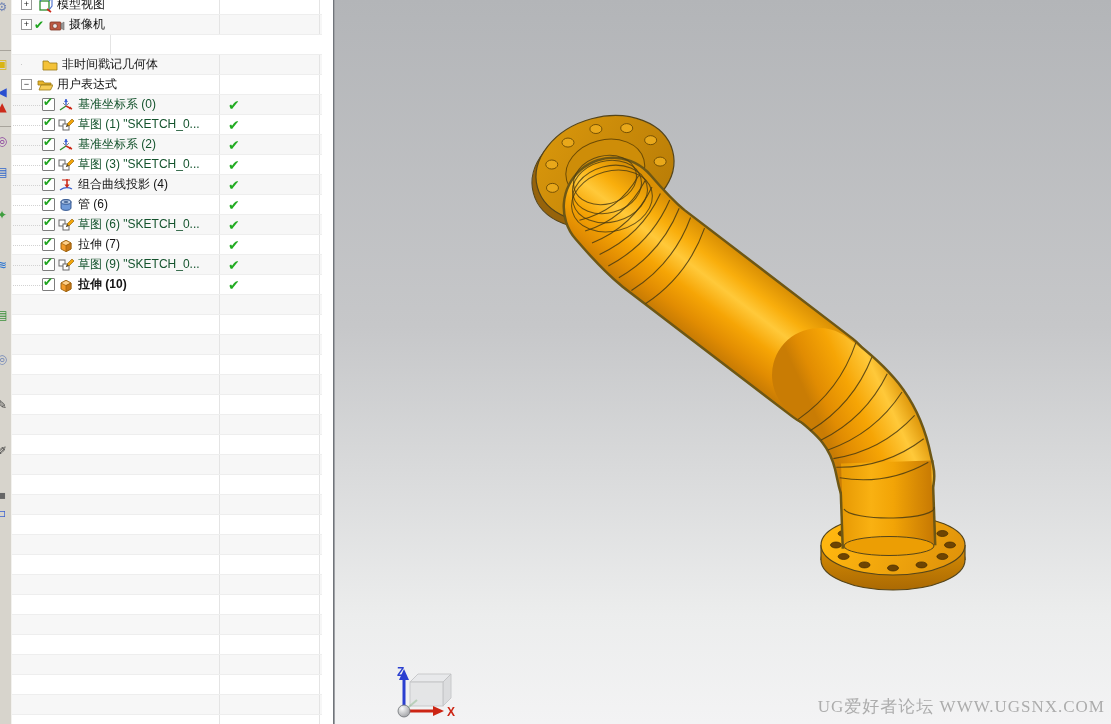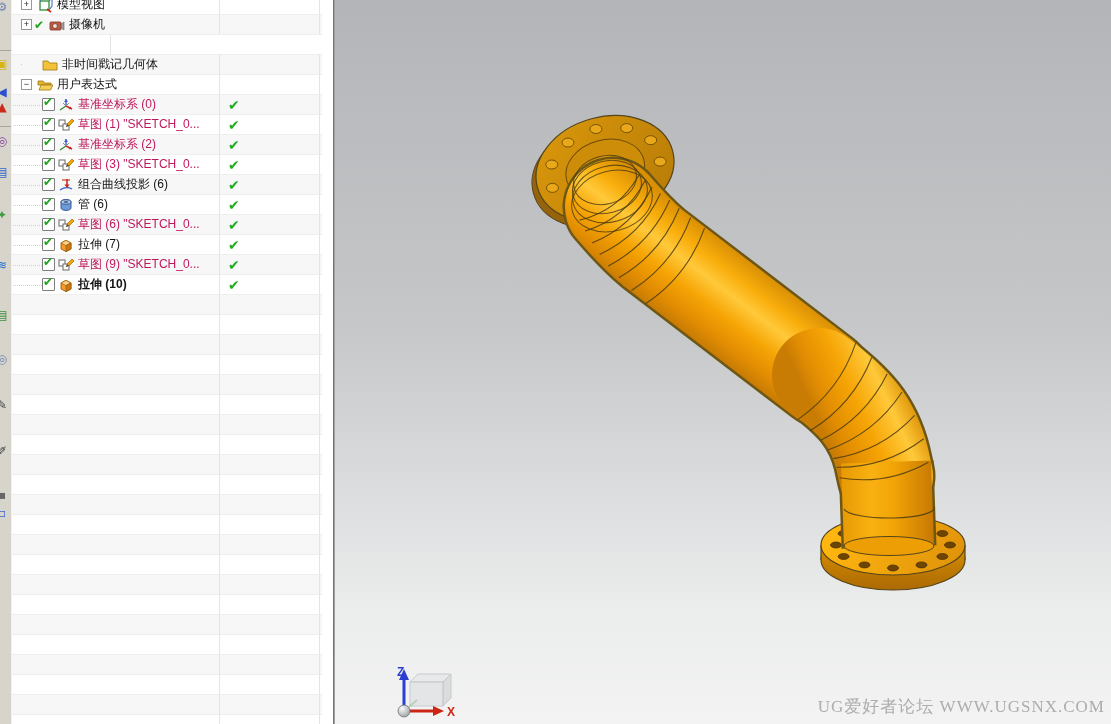--- a/index.html
+++ b/index.html
@@ -16,21 +16,21 @@
   
   #nav-panel{position:absolute;left:11px;top:0;width:311px;height:724px;background:#fff;overflow:hidden;z-index:2;}
   #tree-rows{position:absolute;left:0;top:-5px;width:311px;}
   .row{display:flex;height:20px;box-sizing:border-box;border-bottom:1px solid #eeeeee;align-items:center;}
   .row.alt{background:#f7f7f7;}
   .name-col{width:209px;box-sizing:border-box;height:100%;display:flex;align-items:center;
     border-right:1px solid #e4e4e4;overflow:hidden;white-space:nowrap;}
   .stat-col{width:100px;box-sizing:border-box;height:100%;display:flex;align-items:center;
     border-right:1px solid #e4e4e4;padding-left:8px;}
   .row .lbl{font-size:12px;color:#141414;margin-left:4px;}
-  .row .lbl.muted{color:#be185d;}
+  .row .lbl.muted{color:#14532d;}
   .row .lbl.bold{font-weight:bold;}
   .expander{width:9px;height:9px;border:1px solid #979797;background:#fff;color:#222;
     font-size:9px;line-height:8px;text-align:center;margin-left:10px;flex:none;box-sizing:content-box;}
   .root-noexp{width:11px;margin-left:10px;flex:none;border-left:1px dotted #c9c9c9;height:1px;}
   .hist-indent{width:31px;flex:none;border-bottom:1px dotted #d2d2d2;height:1px;margin-right:0;}
   .cbx{width:11px;height:11px;border:1px solid #7d7d7d;background:#fff;border-radius:1px;
     position:relative;flex:none;}
   .cbx .ck{position:absolute;left:0px;top:-4px;font-size:12px;font-weight:bold;color:#1ca41c;
     font-family:"DejaVu Sans",sans-serif;}
   .ficon{width:16px;height:16px;flex:none;margin-left:3px;}
@@ -204,21 +204,21 @@
             <span class="hist-indent"></span>
             <span class="cbx">
               <span class="ck">✔</span>
             </span>
             <span class="ficon"><svg width="16" height="16" viewBox="0 0 16 16">
                 <path d="M2 13 Q 8 9 14 12" fill="none" stroke="#3a5fd0" stroke-width="1.3"></path>
                 <path d="M9 2 L9 9" stroke="#cc2a1a" stroke-width="1.6"></path>
                 <path d="M9 11 l-2.6 -3.4 h5.2 Z" fill="#cc2a1a"></path>
                 <path d="M4 3 L12 3" stroke="#cc2a1a" stroke-width="1.1"></path>
               </svg></span>
-            <span class="lbl">组合曲线投影 (6)</span>
+            <span class="lbl">组合曲线投影 (4)</span>
           </div>
           <div class="stat-col">
             <span class="stat-check">✔</span>
           </div>
         </div>
         <div class="row">
           <div class="name-col">
             <span class="hist-indent"></span>
             <span class="cbx">
               <span class="ck">✔</span>

